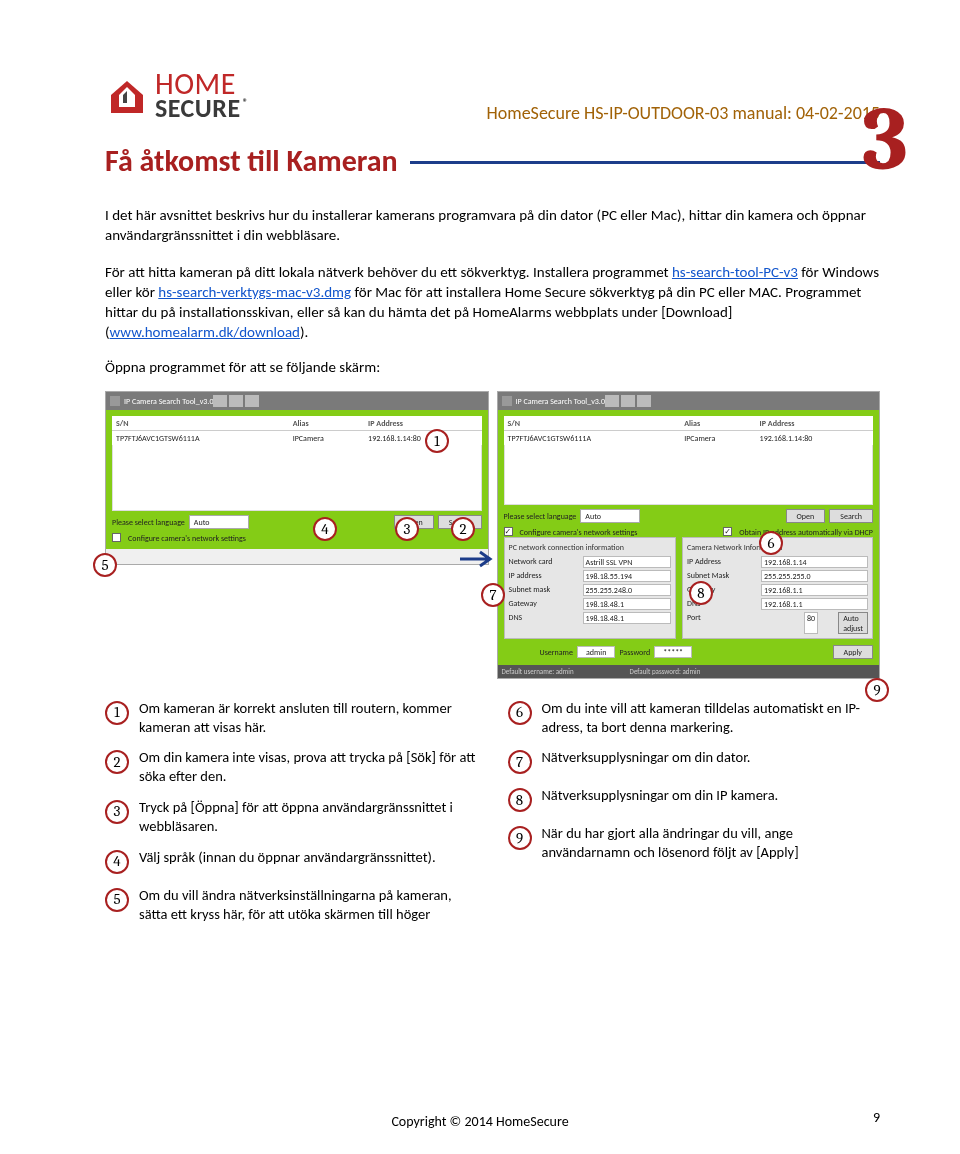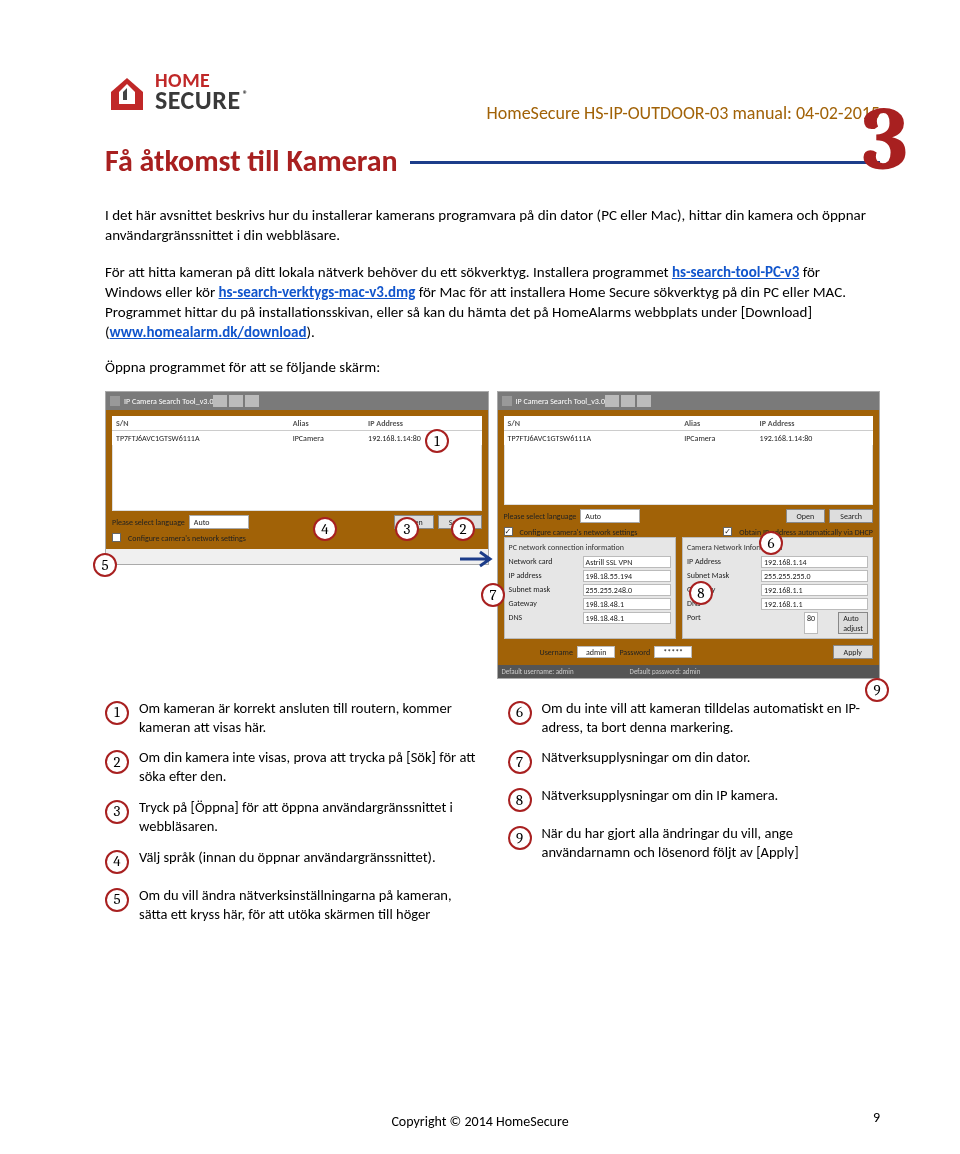--- a/index.html
+++ b/index.html
@@ -2,40 +2,40 @@
 <html><head>
 <meta charset="utf-8">
 <style>
   * { box-sizing: border-box; margin: 0; padding: 0; }
   body { font-family: Calibri, Arial, sans-serif; background: #fff; width: 960px; height: 1154px; position: relative; color: #000; }
   .page { padding: 70px 80px 40px 105px; }
   .header-row { display: flex; align-items: flex-start; justify-content: space-between; margin-bottom: 10px; }
   .logo-block { display: flex; align-items: center; gap: 6px; }
   .logo-icon { width: 44px; height: 44px; }
   .logo-text { display: flex; flex-direction: column; line-height: 0.9; }
-  .logo-home { font-size: 20px; font-weight: 700; color: #c02828; letter-spacing: 0.5px; }
+  .logo-home { font-size: 30px; font-weight: 400; color: #c02828; letter-spacing: 0.5px; }
   .logo-secure { font-size: 26px; font-weight: 700; color: #3a3a3a; letter-spacing: 0.5px; }
   .reg { font-size: 10px; vertical-align: top; color:#333; margin-left:2px;}
   .doc-id { font-size: 18px; color: #a16207; font-weight: 500; margin-top: 32px; }
   .section-bar { display: flex; align-items: center; margin: 18px 0 6px 0; position: relative; }
   .section-title { font-size: 30px; font-weight: 700; color: #a82020; }
   .section-line { flex: 1; height: 3px; background: #1d3d8a; margin-left: 12px; margin-top: 4px; }
   .section-num-wrap { position: absolute; right: -28px; top: -54px; }
   .section-num { font-size: 90px; font-weight: 600; color: #a82020; font-family: Cambria, serif; }
   .intro { font-size: 15px; line-height: 1.35; margin: 26px 0 16px 0; }
   .subh { font-size: 15px; font-weight: 400; margin-bottom: 2px; }
   .bodytext { font-size: 15px; line-height: 1.35; margin-bottom: 14px; }
-  .link { color: #1155cc; text-decoration: underline; font-weight: bold; }
+  .link { color: #1155cc; text-decoration: underline; }
   .screens { display: flex; gap: 8px; margin: 10px 0 18px 0; }
   .win { flex: 1; background: #f0f0f0; border: 1px solid #aaa; font-size: 9px; color: #222; position: relative; }
   .win-titlebar { background: #7a7a7a; color: #fff; height: 18px; display: flex; align-items: center; padding: 0 4px; font-size: 8px; }
   .win-close { width: 26px; height: 14px; background: #c0392b; display:inline-block;}
   .win-min { display:flex; gap:2px;}
   .win-min span{width:14px;height:12px;background:#bbb;display:inline-block;}
-  .win-body { padding: 6px; background:#a16207; }
+  .win-body { padding: 6px; background:#84cc16; }
   .tbl { width: 100%; border-collapse: collapse; background:#fff; font-size: 8px;}
   .tbl th { text-align:left; color:#555; font-weight:600; padding:2px 4px; border-bottom:1px solid #ccc;}
   .tbl td { padding:2px 4px; height: 14px;}
   .blank-area { height: 66px; background:#fff; border:1px solid #ddd; border-top:none; }
   .ctrl-row { display:flex; align-items:center; gap:4px; margin-top:4px; font-size:8px; }
   .ctrl-row label{font-size:8px;}
   .sel { border:1px solid #aaa; background:#fff; padding:1px 18px 1px 4px; font-size:8px; position:relative; min-width: 60px;}
   .btn { border:1px solid #888; background:#ddd; padding:1px 10px; font-size:8px; }
   .chk { width:9px; height:9px; border:1px solid #666; display:inline-block; background:#fff; vertical-align:middle; margin-right:3px; position:relative;}
   .chk.on::after{content:"✓"; position:absolute; font-size:8px; top:-2px; left:0;}

